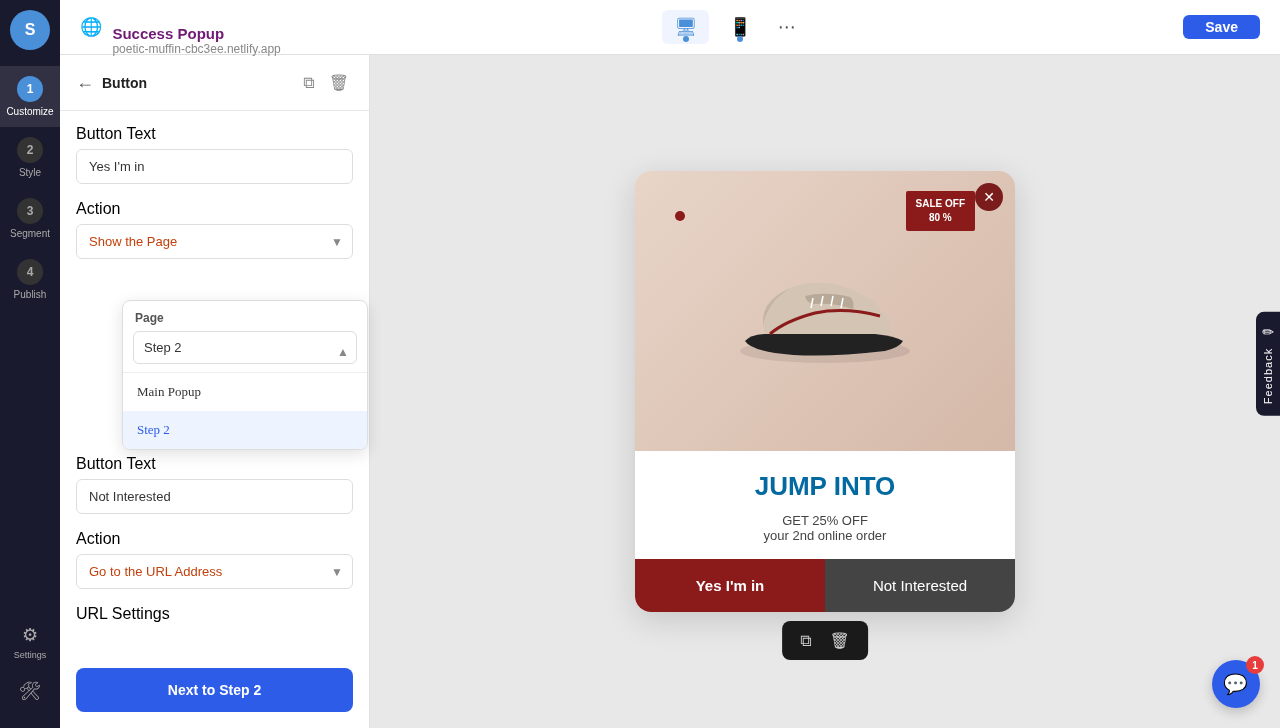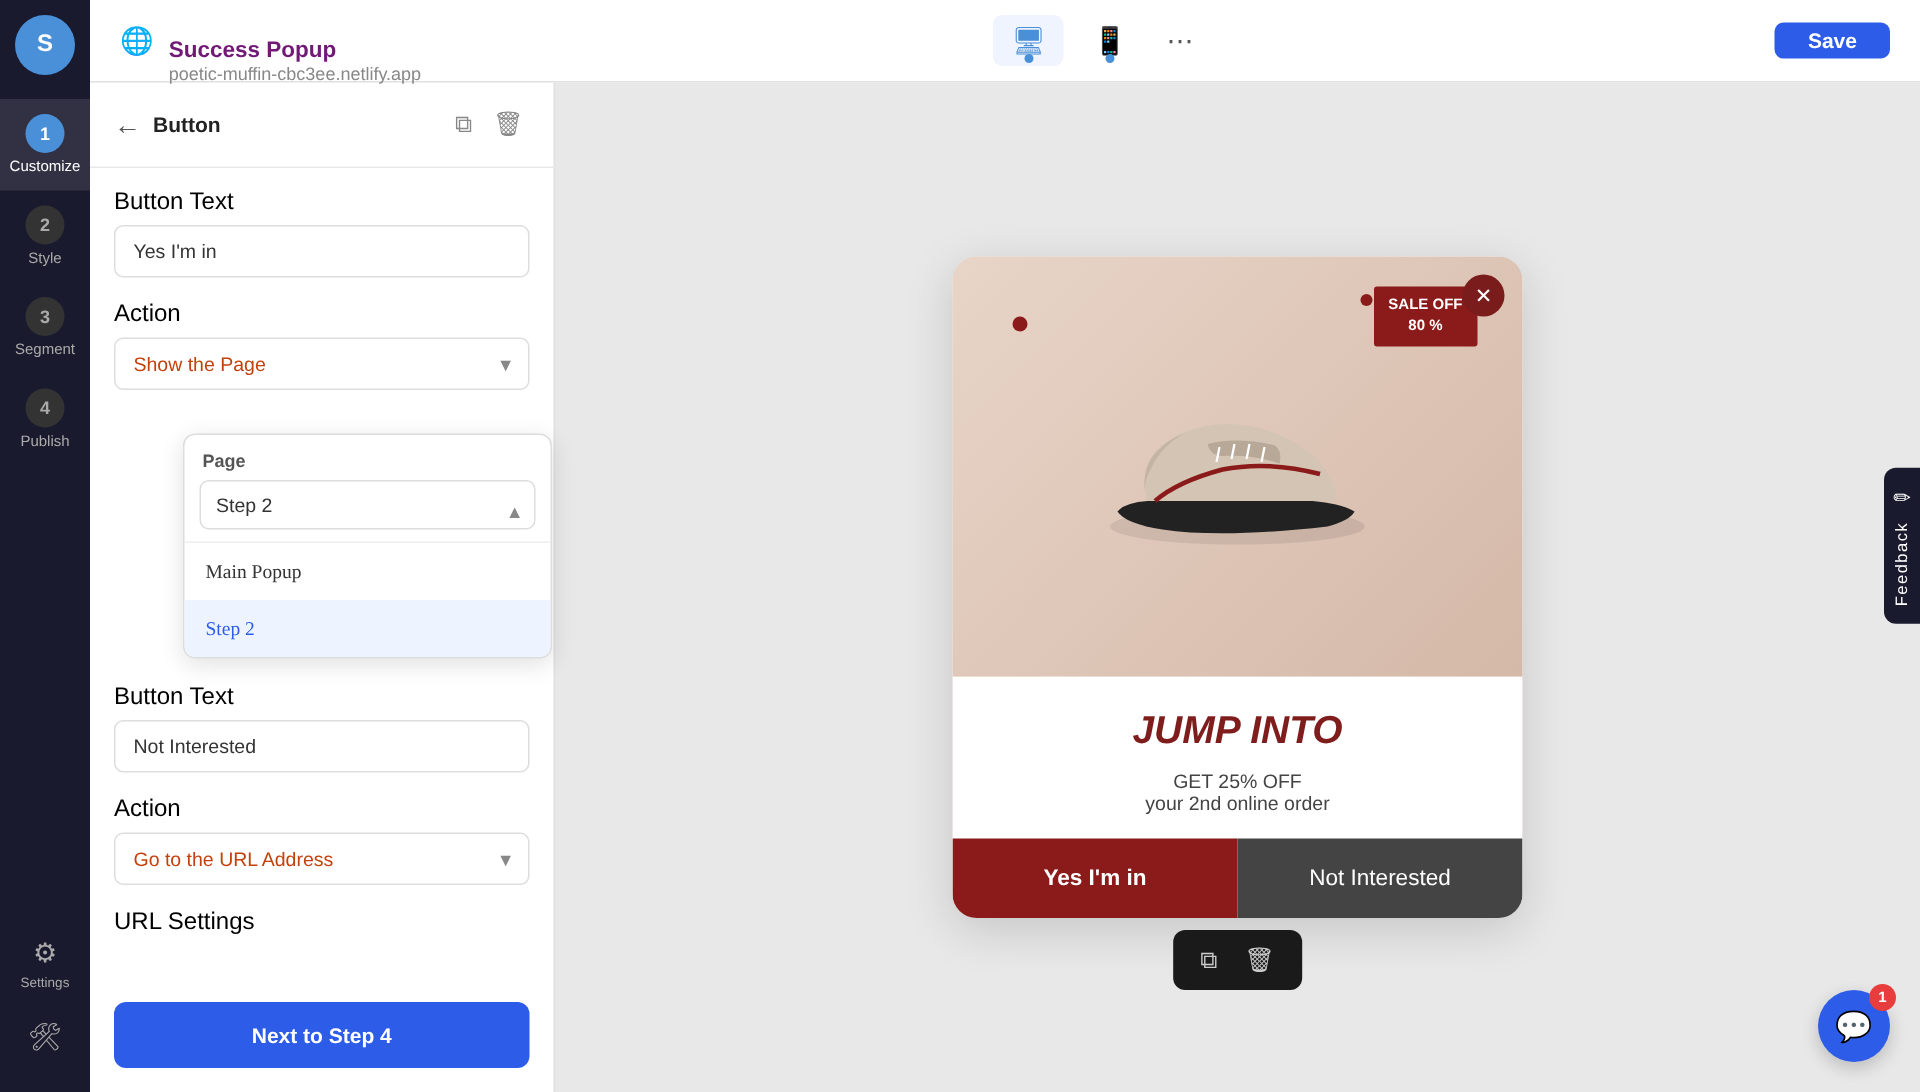--- a/index.html
+++ b/index.html
@@ -120,21 +120,21 @@
       background: white; appearance: none; cursor: pointer;
     }
     .field-select-arrow {
       position: absolute; right: 10px; top: 50%; transform: translateY(-50%);
       color: #888; pointer-events: none; font-size: 12px;
     }
 
     
     .dropdown-overlay {
       position: absolute;
-      top: 234px; left: 62px;
+      top: 245px; left: 62px;
       width: 246px;
       background: white;
       border: 1px solid #ddd;
       border-radius: 8px;
       box-shadow: 0 4px 16px rgba(0,0,0,0.12);
       z-index: 100;
       overflow: hidden;
     }
     .dropdown-header {
       padding: 10px 12px 6px;
@@ -198,21 +198,21 @@
       display: flex; align-items: center; justify-content: center;
       font-size: 14px; z-index: 5;
     }
     .popup-image-area {
       height: 280px;
       background: linear-gradient(135deg, #e8d5c8 0%, #d4b8a8 100%);
       position: relative;
       display: flex; align-items: center; justify-content: center;
     }
     .popup-sale-badge {
-      position: absolute; top: 20px; right: 30px;
+      position: absolute; top: 20px; right: 40px;
       background: #8b1a1a;
       color: white;
       font-size: 10px; font-weight: 900;
       padding: 6px 10px;
       text-align: center;
       line-height: 1.4;
       border-radius: 2px;
     }
     .popup-dot1 {
       position: absolute; top: 40px; left: 40px;
@@ -221,22 +221,22 @@
     .popup-dot2 {
       position: absolute; top: 25px; right: 100px;
       width: 8px; height: 8px; border-radius: 50%; background: #8b1a1a;
     }
     .popup-body {
       background: white;
       padding: 20px 24px 0;
       text-align: center;
     }
     .popup-heading {
-      font-size: 26px; font-weight: 900; color: #7f1d1d;
-      line-height: 1.2; margin-bottom: 10px; font-style: italic;
+      font-size: 26px; font-weight: 900; color: #0369a1;
+      line-height: 1.2; margin-bottom: 10px;
     }
     .popup-subtext { font-size: 13px; color: #444; margin-bottom: 16px; }
     .popup-buttons {
       display: flex; gap: 0;
       margin: 0 -24px;
     }
     .popup-btn-yes {
       flex: 1; padding: 18px;
       background: #8b1a1a; color: white;
       border: none; cursor: pointer;
@@ -407,21 +407,21 @@
       <div class="field-section">
         <div class="field-label">URL Settings</div>
       </div>
 
       <div class="add-element">
         
         
       </div>
     </div>
 
-    <button class="next-btn">Next to Step 4</button>
+    <button class="next-btn">Next to Step 2</button>
   </div>
 
   <div class="dropdown-overlay">
     <div class="dropdown-header">Page</div>
     <div class="dropdown-select-wrap">
       <select class="dropdown-select">
         <option value="main_popup">Main Popup</option>
         <option value="step_2" selected="">Step 2</option>
       </select>
       <span class="dropdown-select-arrow">▲</span>

